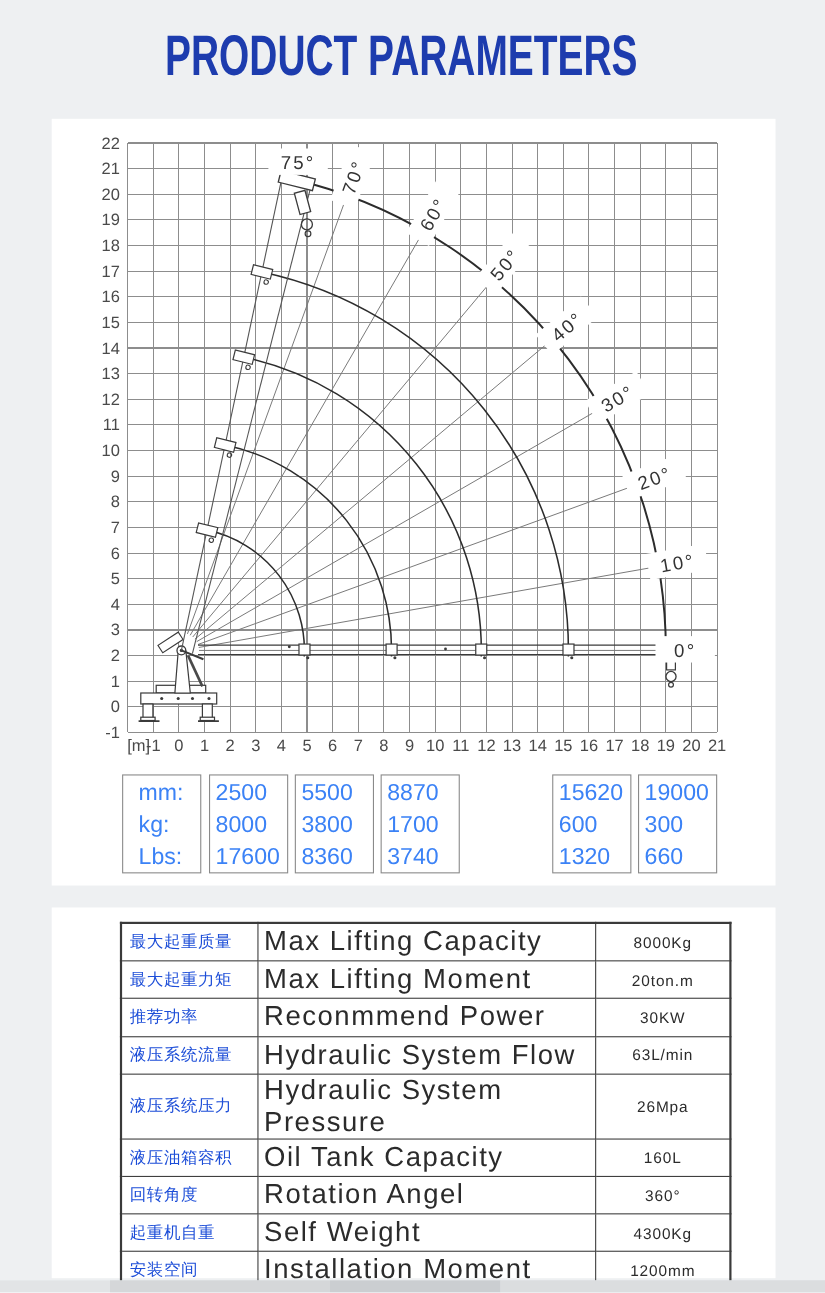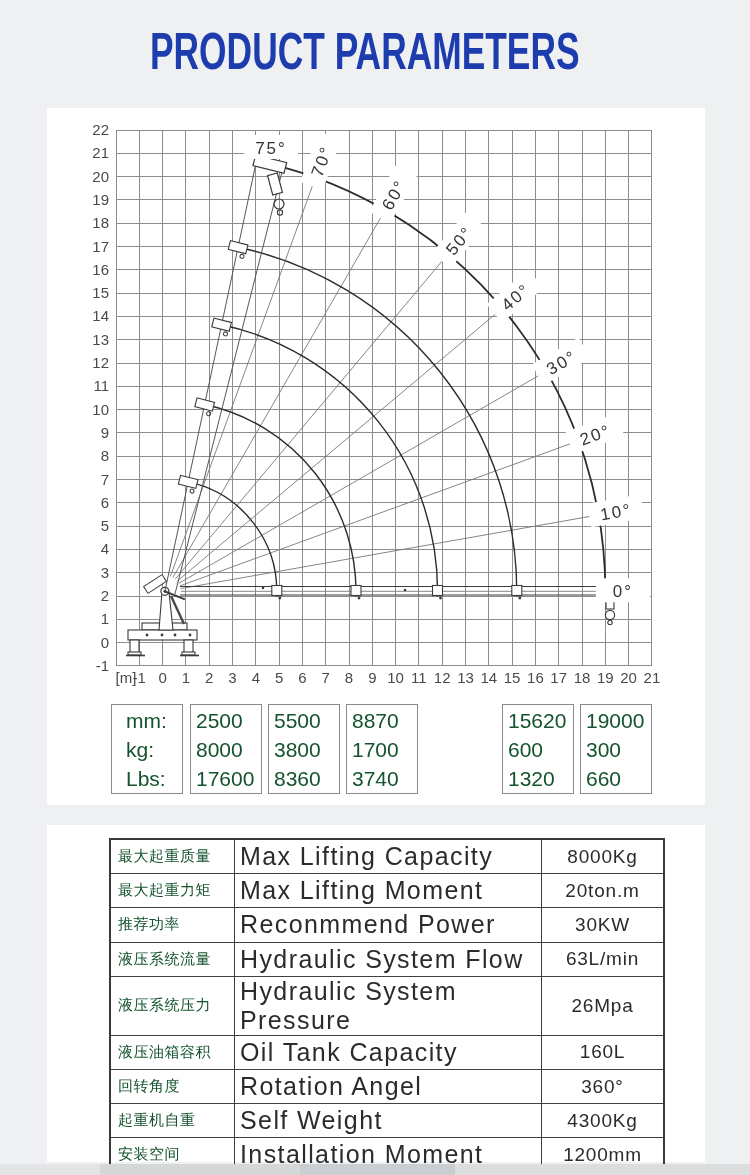--- a/index.html
+++ b/index.html
@@ -14,37 +14,37 @@
     white-space:nowrap;transform:scaleX(.68);transform-origin:left top;
   }
   .card{position:absolute;left:47px;width:658px;background:#ffffff}
   .card-chart{top:108px;height:697px}
   .card-specs{top:825px;height:337px}
   .chart-svg{position:absolute;left:0;top:0}
   
   .ext-table{position:absolute;left:0;top:596px;width:658px;height:90px}
   .ext-box{
     position:absolute;top:0;width:72px;height:90px;box-sizing:border-box;
-    border:1px solid #8a8a8a;color:#14532d;font-size:21px;line-height:29px;
+    border:1px solid #8a8a8a;color:#3b82f6;font-size:21px;line-height:29px;
     padding-top:1px;background:#fff;
   }
   .ext-box div{padding-left:5px;white-space:nowrap}
   .ext-labels div{padding-left:14px}
   .ep0{left:64px}.ep1{left:143px}.ep2{left:221px}.ep3{left:299px}
   .ep4{left:377px}.ep5{left:455px}.ep6{left:533px}
   
   .spec-table{
     position:absolute;left:62px;top:13px;width:538px;
     border-collapse:collapse;table-layout:fixed;
     border:2px solid #3a3a3a;color:#2b2b2b;
   }
   .spec-table td{border:1px solid #3f3f3f;height:33.2px;padding:0;vertical-align:middle;overflow:hidden}
-  td.cn{width:116px;font-size:15px;padding-left:7px;color:#14532d;letter-spacing:.5px}
+  td.cn{width:116px;font-size:15px;padding-left:7px;color:#1d4ed8;letter-spacing:.5px}
   td.en{width:301px;font-size:25px;letter-spacing:1.4px;padding-left:5px}
-  td.val{width:121px;font-size:19px;letter-spacing:.8px;text-align:center}
+  td.val{width:121px;font-size:14px;letter-spacing:.8px;text-align:center}
   
   .strip{position:absolute;left:0;top:1164px;width:750px;height:11px;background:#e2e4e6}
   .strip div{position:absolute;top:0;height:11px}
   .sb1{left:100px;width:200px;background:#d5d7d9}
   .sb2{left:300px;width:155px;background:#cbced1}
   .sb3{left:455px;width:295px;background:#dbdddf}
 </style>
 </head>
 <body>
 

